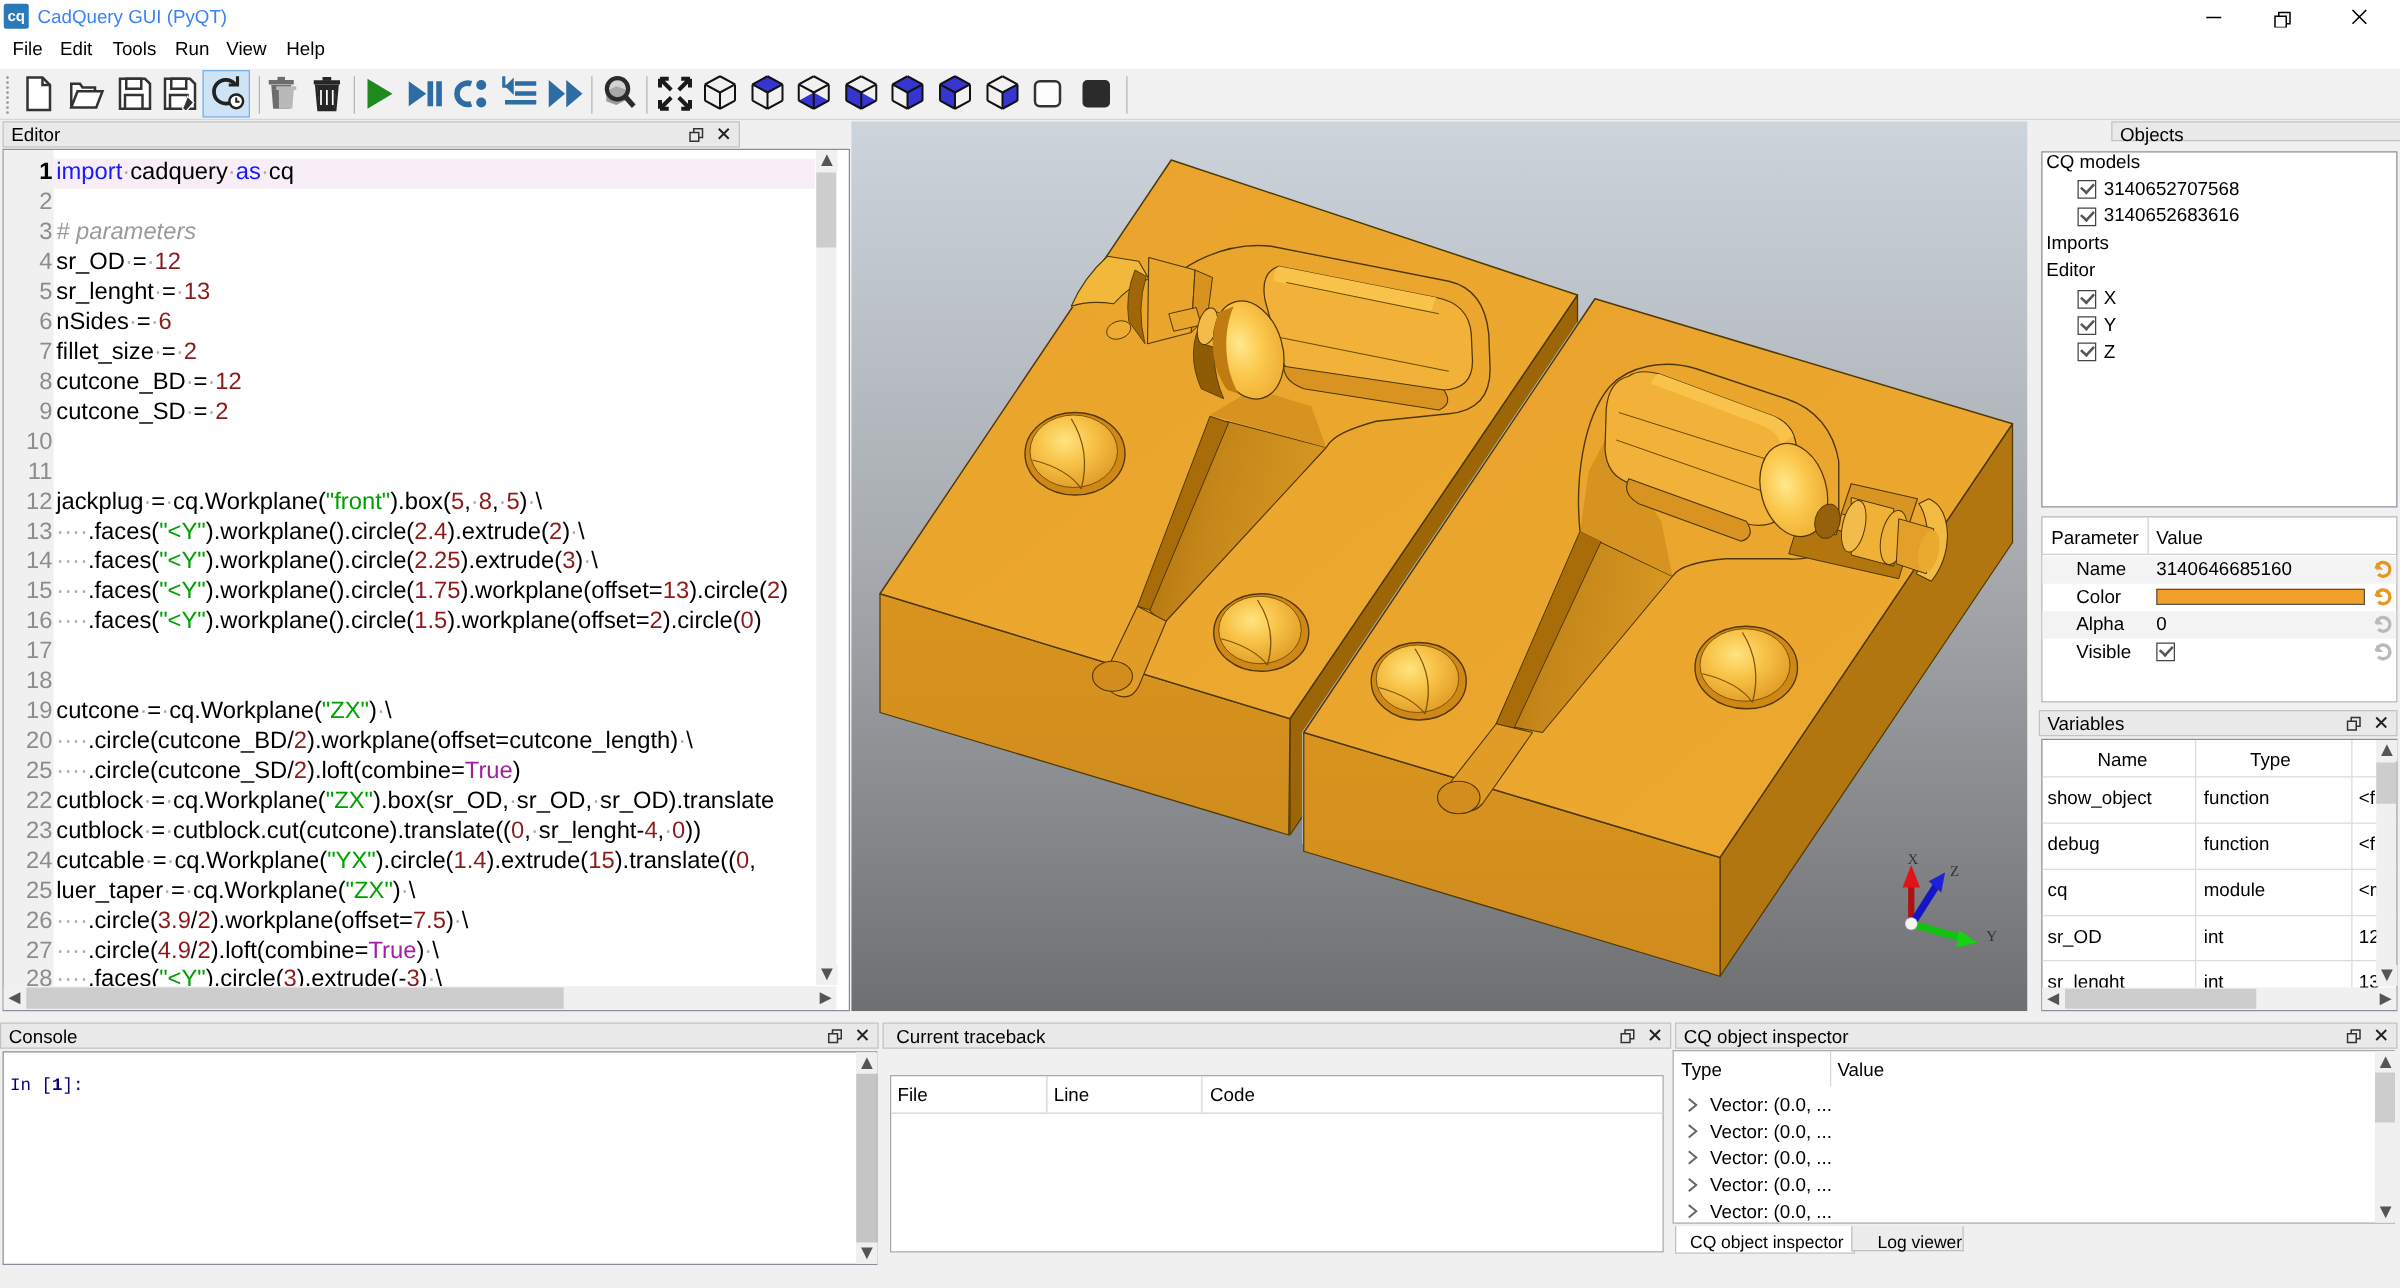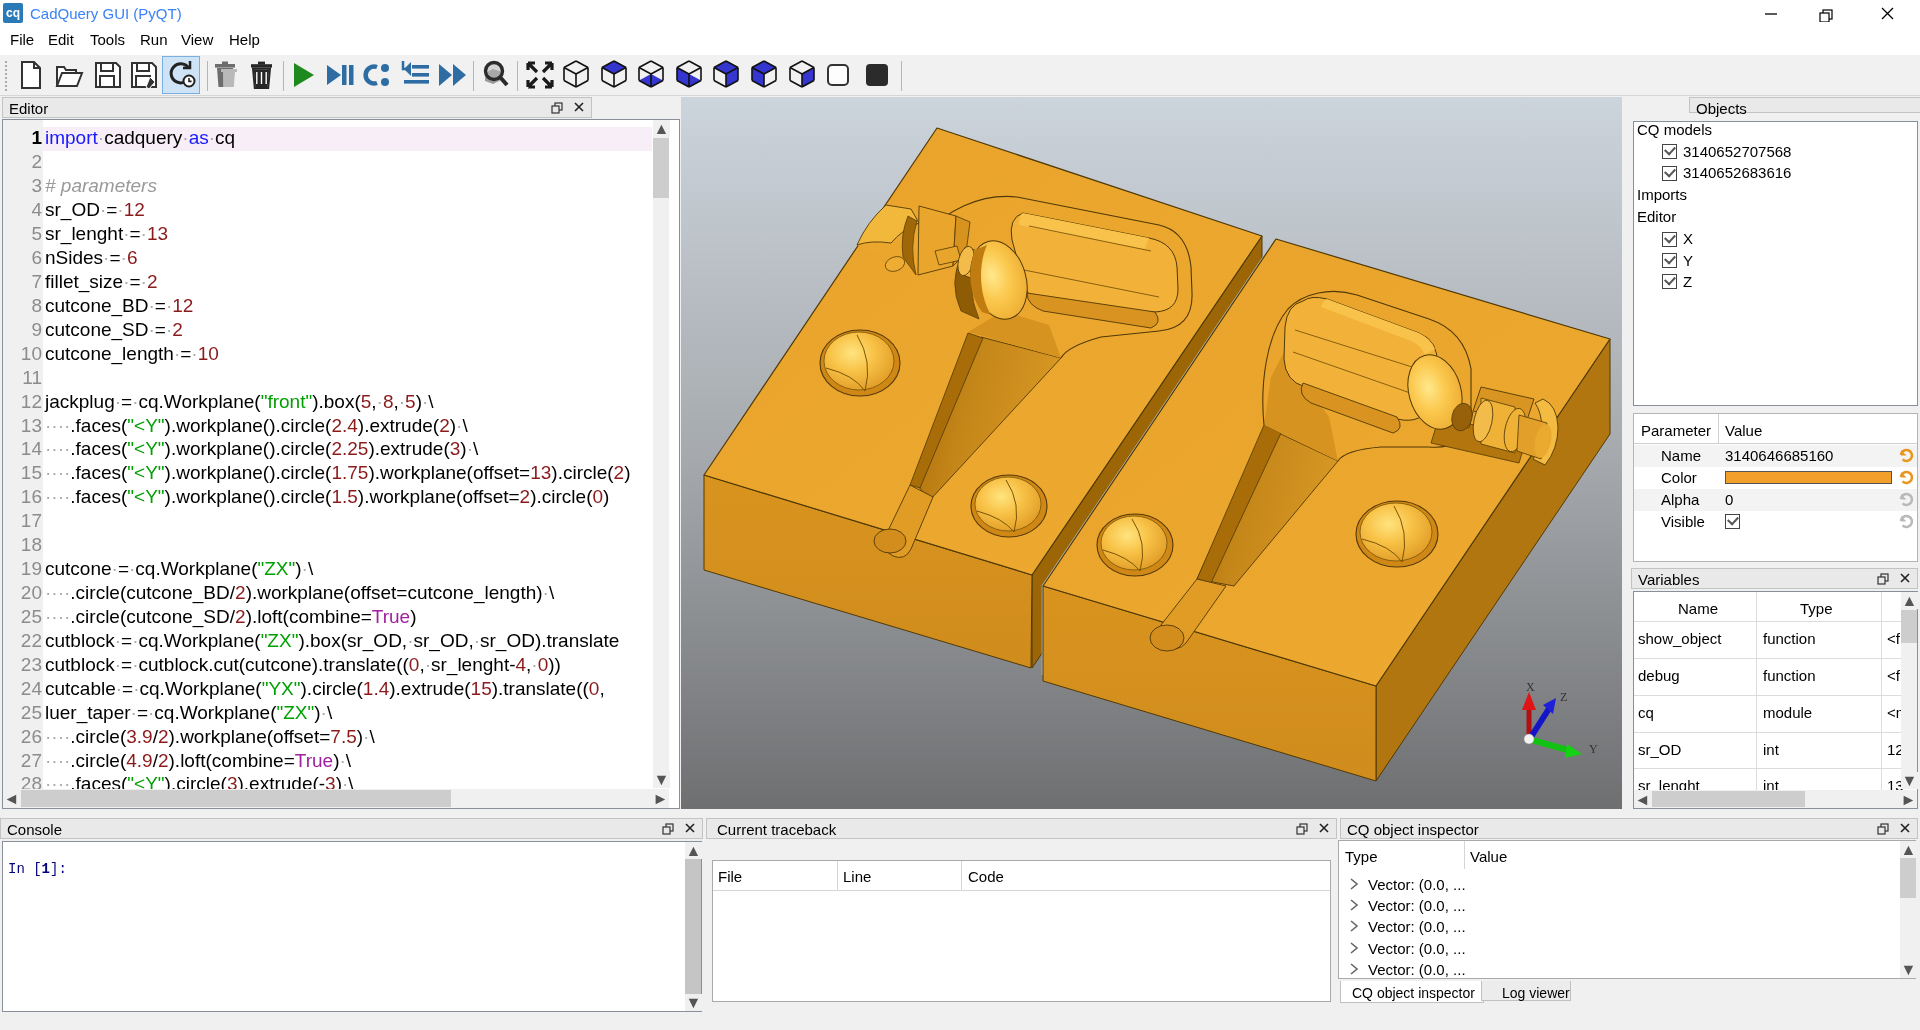--- a/index.html
+++ b/index.html
@@ -254,21 +254,20 @@
 <div id="code">
     <div class="hl" style="top:7px"></div>
 <div class="cl" style="top:55.2px"><span class="cm"># parameters</span></div>
 <div class="cl" style="top:7.3px"><span class="k">import</span><span class="d">·</span>cadquery<span class="d">·</span><span class="k">as</span><span class="d">·</span>cq</div>
 <div class="cl" style="top:79.1px">sr_OD<span class="d">·</span>=<span class="d">·</span><span class="n">12</span></div>
 <div class="cl" style="top:103.0px">sr_lenght<span class="d">·</span>=<span class="d">·</span><span class="n">13</span></div>
 <div class="cl" style="top:126.9px">nSides<span class="d">·</span>=<span class="d">·</span><span class="n">6</span></div>
 <div class="cl" style="top:150.9px">fillet_size<span class="d">·</span>=<span class="d">·</span><span class="n">2</span></div>
 <div class="cl" style="top:174.8px">cutcone_BD<span class="d">·</span>=<span class="d">·</span><span class="n">12</span></div>
 <div class="cl" style="top:198.7px">cutcone_SD<span class="d">·</span>=<span class="d">·</span><span class="n">2</span></div>
-<div class="cl" style="top:222.7px">cutcone_length<span class="d">·</span>=<span class="d">·</span><span class="n">10</span></div>
 <div class="cl" style="top:270.5px">jackplug<span class="d">·</span>=<span class="d">·</span>cq.Workplane(<span class="s">"front"</span>).box(<span class="n">5</span>,<span class="d">·</span><span class="n">8</span>,<span class="d">·</span><span class="n">5</span>)<span class="d">·</span>\</div>
 <div class="cl" style="top:294.5px"><span class="d">····</span>.faces(<span class="s">"&lt;Y"</span>).workplane().circle(<span class="n">2.4</span>).extrude(<span class="n">2</span>)<span class="d">·</span>\</div>
 <div class="cl" style="top:318.4px"><span class="d">····</span>.faces(<span class="s">"&lt;Y"</span>).workplane().circle(<span class="n">2.25</span>).extrude(<span class="n">3</span>)<span class="d">·</span>\</div>
 <div class="cl" style="top:342.3px"><span class="d">····</span>.faces(<span class="s">"&lt;Y"</span>).workplane().circle(<span class="n">1.75</span>).workplane(offset=<span class="n">13</span>).circle(<span class="n">2</span>)</div>
 <div class="cl" style="top:366.2px"><span class="d">····</span>.faces(<span class="s">"&lt;Y"</span>).workplane().circle(<span class="n">1.5</span>).workplane(offset=<span class="n">2</span>).circle(<span class="n">0</span>)</div>
 <div class="cl" style="top:438.0px">cutcone<span class="d">·</span>=<span class="d">·</span>cq.Workplane(<span class="s">"ZX"</span>)<span class="d">·</span>\</div>
 <div class="cl" style="top:462.0px"><span class="d">····</span>.circle(cutcone_BD/<span class="n">2</span>).workplane(offset=cutcone_length)<span class="d">·</span>\</div>
 <div class="cl" style="top:485.9px"><span class="d">····</span>.circle(cutcone_SD/<span class="n">2</span>).loft(combine=<span class="tr">True</span>)</div>
 <div class="cl" style="top:509.8px">cutblock<span class="d">·</span>=<span class="d">·</span>cq.Workplane(<span class="s">"ZX"</span>).box(sr_OD,<span class="d">·</span>sr_OD,<span class="d">·</span>sr_OD).translate</div>
 <div class="cl" style="top:533.8px">cutblock<span class="d">·</span>=<span class="d">·</span>cutblock.cut(cutcone).translate((<span class="n">0</span>,<span class="d">·</span>sr_lenght-<span class="n">4</span>,<span class="d">·</span><span class="n">0</span>))</div>

